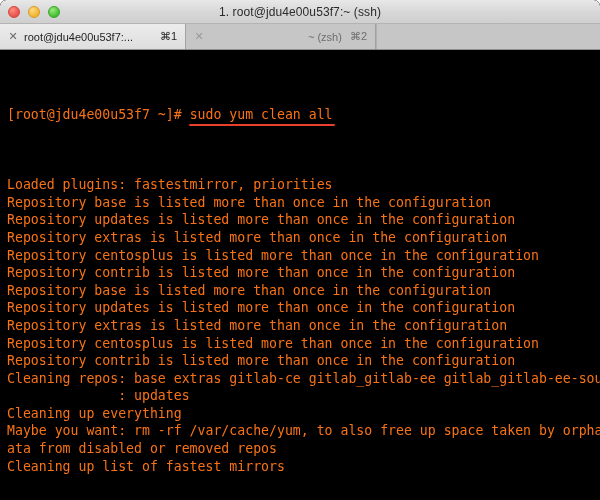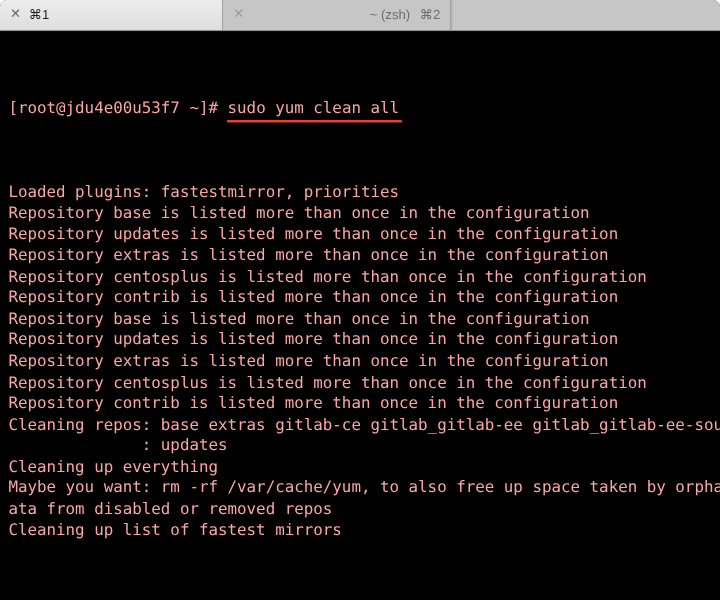--- a/index.html
+++ b/index.html
@@ -126,21 +126,21 @@
   
   #terminal {
     position: relative;
     background: #000000;
     height: 448px;
     padding: 3px 0 0 7px;
     box-sizing: border-box;
     font-family: "DejaVu Sans Mono", "Liberation Mono", monospace;
     font-size: 13.2px;
     line-height: 17.6px;
-    color: #fca5a5;
+    color: #f97316;
     white-space: pre;
     overflow: hidden;
   }
   .tline {
     white-space: pre;
     height: 17.6px;
   }
   .cmd-underline {
     position: relative;
     display: inline-block;
@@ -154,25 +154,34 @@
     height: 2.5px;
     background: #e8402a;
     border-radius: 1px;
   }
 </style>
 </head>
 <body>
 
 <div id="window">
 
+  <div id="titlebar">
+    <div id="traffic">
+      <div class="light close"></div>
+      <div class="light min"></div>
+      <div class="light zoom"></div>
+    </div>
+    <div id="window-title">1. root@jdu4e00u53f7:~ (ssh)</div>
+  </div>
 
   <div id="tabbar">
 
     <div class="tab active">
       <span class="tab-close">✕</span>
+      <span class="tab-label">root@jdu4e00u53f7:...</span>
       <span class="tab-shortcut">⌘1</span>
     </div>
 
     <div class="tab inactive">
       <span class="tab-close">✕</span>
       <span class="tab-label">~ (zsh)</span>
       <span class="tab-shortcut">⌘2</span>
     </div>
 
     <div id="tabfill"></div>

